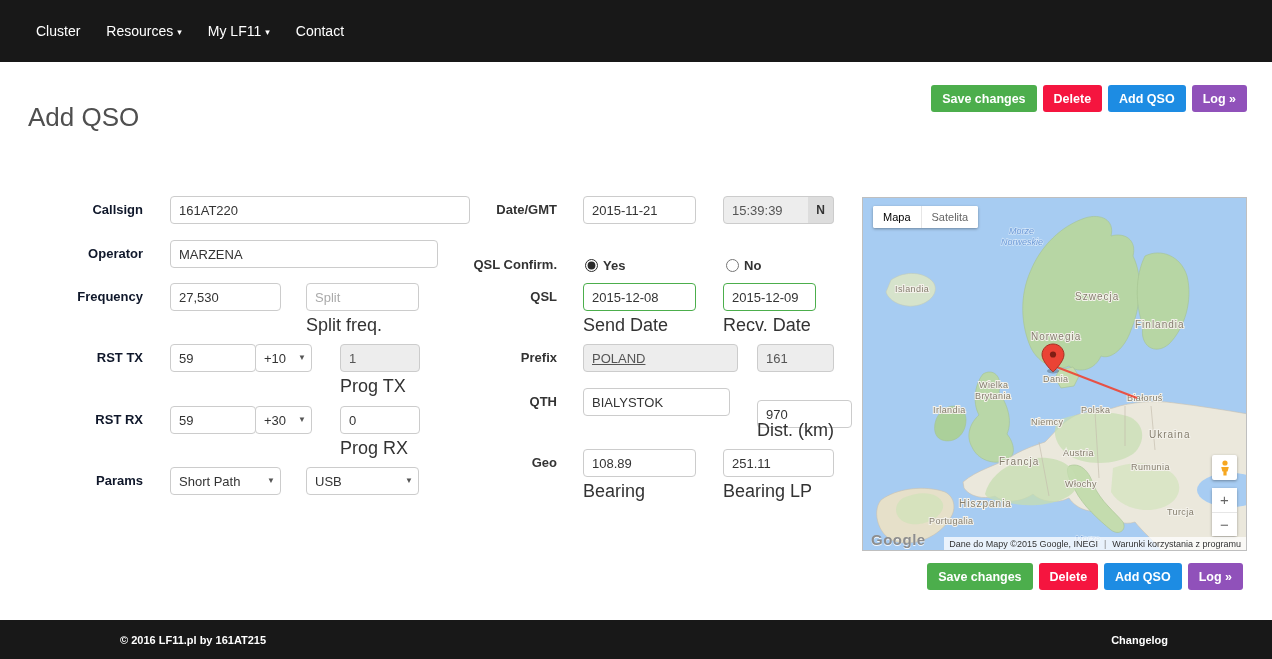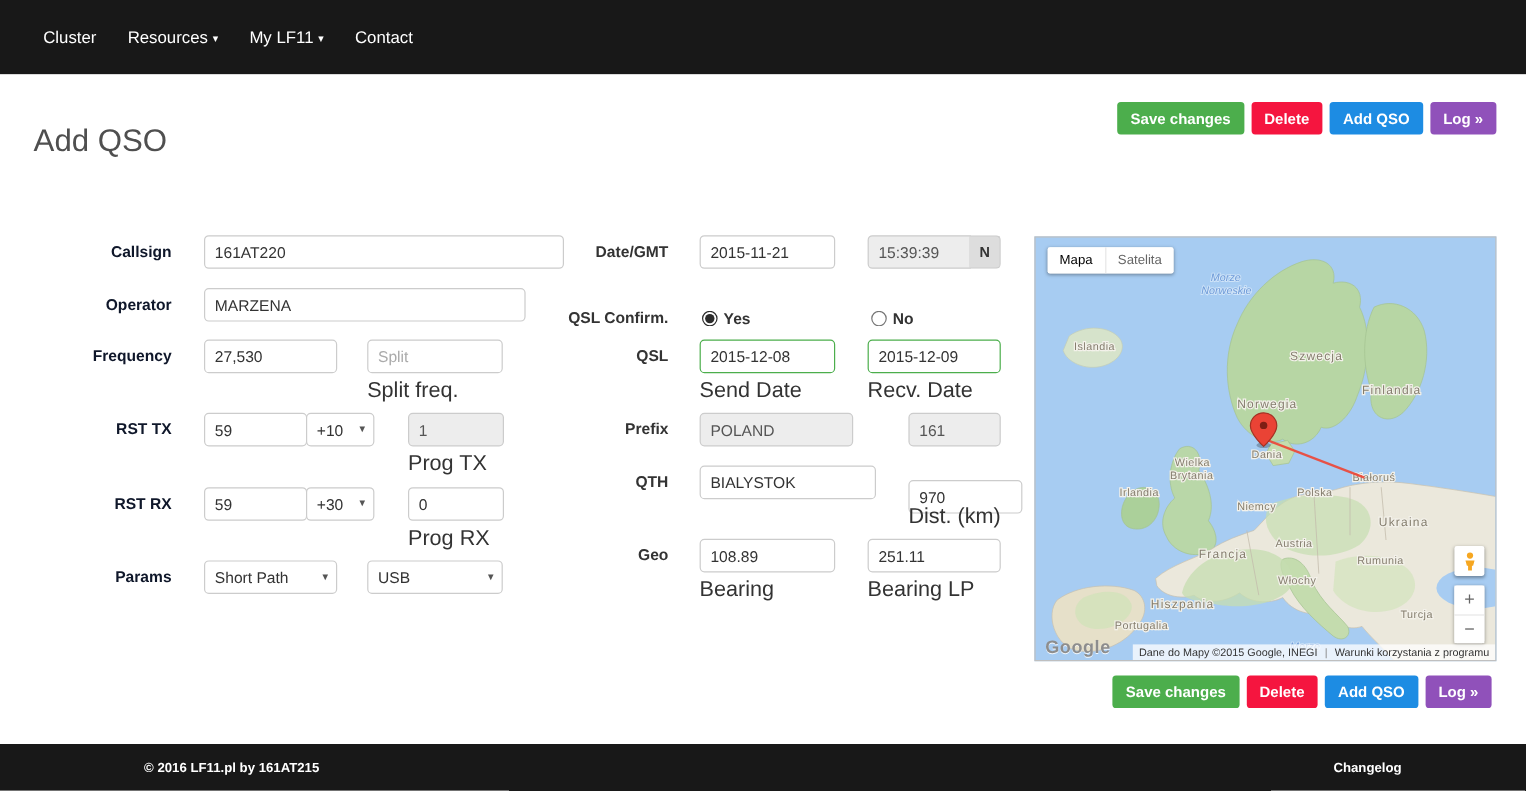--- a/index.html
+++ b/index.html
@@ -153,26 +153,26 @@
       <input type="radio" name="qslconfirm" checked="" style="">
       <span>Yes</span>
     </label>
     <label class="radio-wrap" style="top:189px;left:726px">
       <input type="radio" name="qslconfirm" style="">
       <span>No</span>
     </label>
 
     <label class="lbl-r" style="top:221px">QSL</label>
     <input class="inp green" style="top: 221px; left: 583px; width: 113px;" value="2015-12-08">
-    <input class="inp green" style="top: 221px; left: 723px; width: 111px;" value="2015-12-09">
+    <input class="inp green" style="top: 221px; left: 723px; width: 93px;" value="2015-12-09">
     <div class="cap" style="top:253px;left:583px">Send Date</div>
     <div class="cap" style="top:253px;left:723px">Recv. Date</div>
 
     <label class="lbl-r" style="top:282px">Prefix</label>
-    <input class="inp gray" style="top: 282px; left: 583px; width: 128px;" disabled="" value="POLAND">
+    <input class="inp gray" style="top: 282px; left: 583px; width: 155px; text-decoration: underline;" disabled="" value="POLAND">
     <input class="inp gray" style="top: 282px; left: 757px; width: 77px;" disabled="" value="161">
 
     <label class="lbl-r" style="top:326px">QTH</label>
     <input class="inp" style="top: 326px; left: 583px; width: 147px;" value="BIALYSTOK">
     <input class="inp" style="top: 326px; left: 757px; width: 95px; margin-top: 12px;" value="970">
     <div class="cap" style="top:358px;left:757px">Dist. (km)</div>
 
     <label class="lbl-r" style="top:387px">Geo</label>
     <input class="inp" style="top: 387px; left: 583px; width: 113px;" value="108.89">
     <input class="inp" style="top: 387px; left: 723px; width: 111px;" value="251.11">

